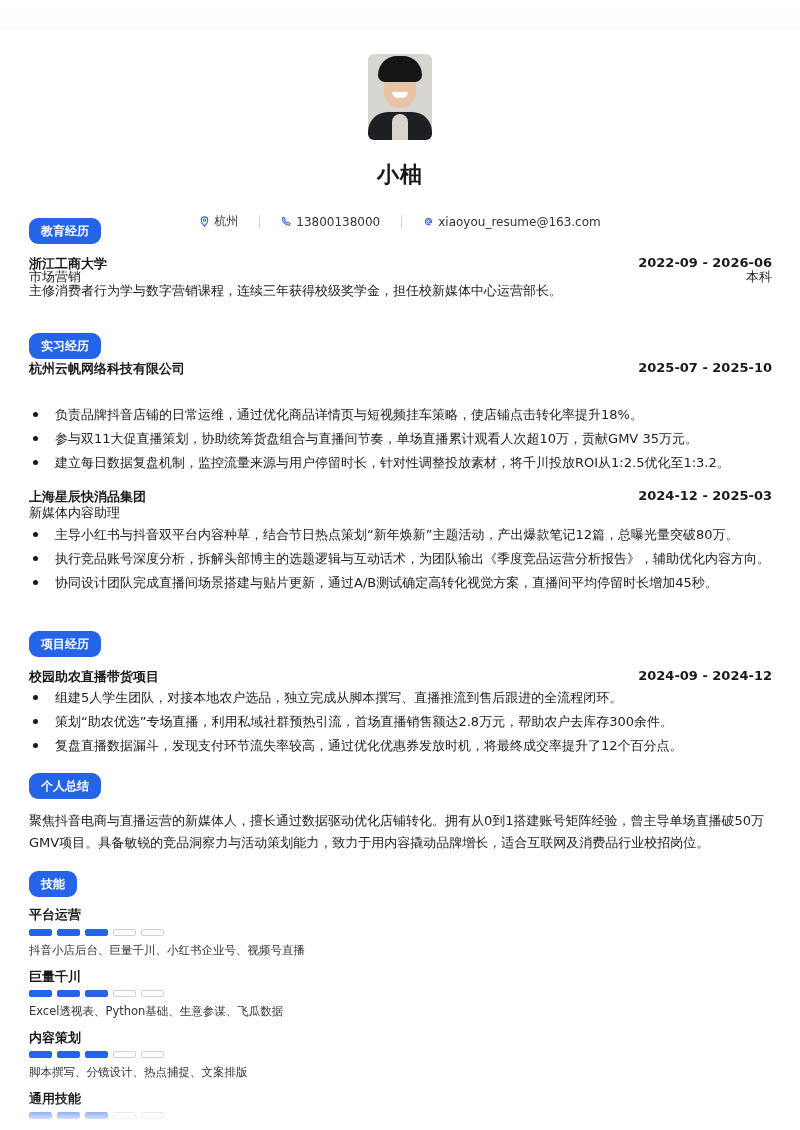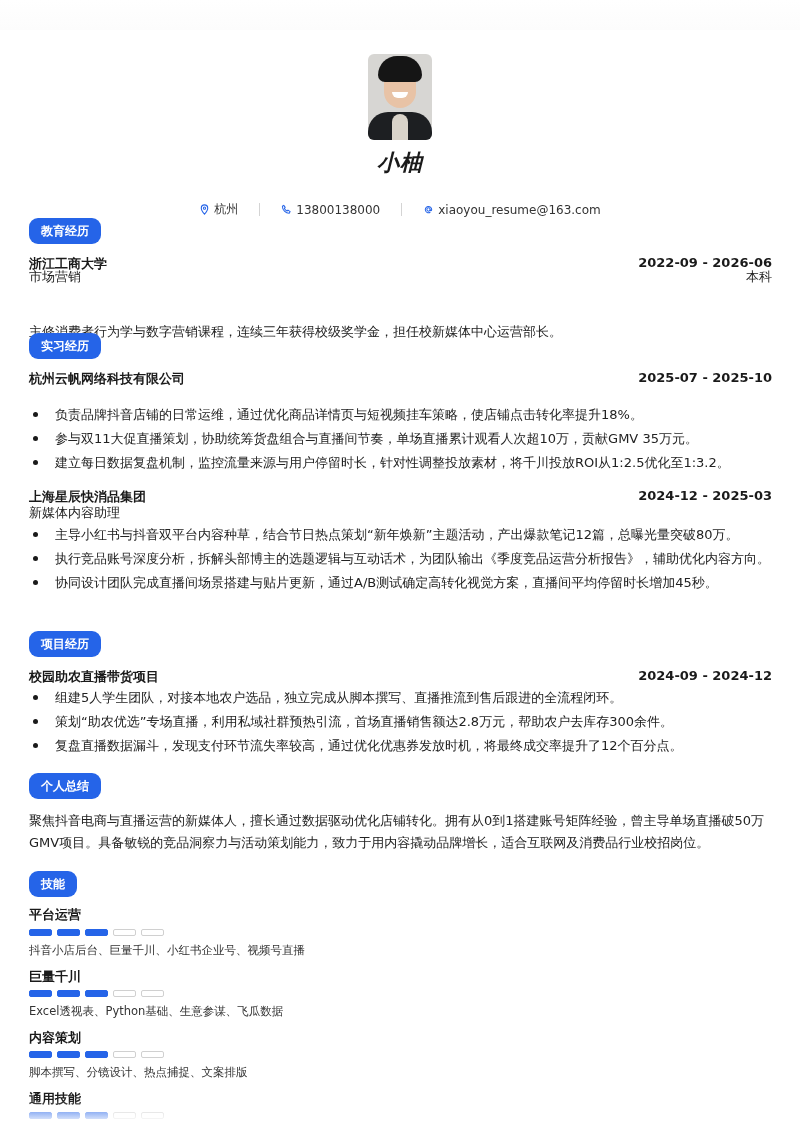--- a/index.html
+++ b/index.html
@@ -7,21 +7,21 @@
   body { font-family: "DejaVu Sans", "Liberation Sans", sans-serif; color: #1f1f1f; position: relative; }
   .page { position: absolute; left: 0; top: 0; width: 800px; height: 1130px; }
   .top-fade { position: absolute; left: 0; top: 0; width: 800px; height: 30px; background: linear-gradient(#ffffff, #fcfcfc); }
   .header { position: absolute; left: 0; top: 54px; width: 800px; text-align: center; }
   .avatar { width: 64px; height: 86px; margin: 0 auto; border-radius: 6px; background: #d7d6d3; position: relative; overflow: hidden; }
   .avatar .hair { position: absolute; left: 10px; top: 2px; width: 44px; height: 26px; background: #151515; border-radius: 22px 22px 8px 8px; }
   .avatar .face { position: absolute; left: 16px; top: 14px; width: 32px; height: 40px; background: #e8c3a6; border-radius: 14px 14px 16px 16px; }
   .avatar .smile { position: absolute; left: 24px; top: 38px; width: 16px; height: 6px; background: #fff; border-radius: 0 0 8px 8px; }
   .avatar .body { position: absolute; left: 0; top: 58px; width: 64px; height: 30px; background: #1d1f22; border-radius: 20px 20px 0 0; }
   .avatar .shirt { position: absolute; left: 24px; top: 60px; width: 16px; height: 26px; background: #d9d3c9; border-radius: 8px 8px 0 0; }
-  .name { font-size: 22px; font-weight: bold; margin-top: 8px; letter-spacing: 1px; color: #1a1a1a; font-style: italic; }
+  .name { font-size: 22px; font-weight: bold; margin-top: 20px; letter-spacing: 1px; color: #1a1a1a; }
   .contacts { margin-top: 23px; font-size: 12px; color: #333; display: flex; justify-content: center; align-items: center; gap: 9px; }
   .contact { display: flex; align-items: center; gap: 4px; }
   .contact svg { width: 11px; height: 11px; }
   .sep { width: 1px; height: 13px; background: #d4d4d4; margin: 0 12px; }
   .section-badge { position: absolute; left: 29px; height: 26px; padding: 0 12px; background: #2564e8; color: #fff; font-size: 12px; font-weight: bold; border-radius: 9px; line-height: 26px; }
   .row { position: absolute; left: 29px; width: 743px; display: flex; justify-content: space-between; font-size: 13px; }
   .bold { font-weight: bold; color: #1a1a1a; }
   .text { position: absolute; left: 29px; width: 743px; font-size: 13px; line-height: 20px; color: #222; }
   .bullets { position: absolute; left: 29px; width: 743px; list-style: none; font-size: 13px; color: #222; }
   .bullets li { position: relative; padding-left: 26px; line-height: 19px; margin-bottom: 5px; }
@@ -76,24 +76,24 @@
 
   <div class="section-badge" style="top:218px;">教育经历</div>
   <div class="row" style="top:255px;gap:17px;">
     <span class="bold">浙江工商大学</span>
     <span class="bold">2022-09 - 2026-06</span>
   </div>
   <div class="row" style="top:268px;">
     <span>市场营销</span>
     <span>本科</span>
   </div>
-  <div class="text" style="top:281px;margin-top:41px;">主修消费者行为学与数字营销课程，连续三年获得校级奖学金，担任校新媒体中心运营部长。</div>
+  <div class="text" style="top:281px;">主修消费者行为学与数字营销课程，连续三年获得校级奖学金，担任校新媒体中心运营部长。</div>
 
   <div class="section-badge" style="top:333px;">实习经历</div>
-  <div class="row" style="top:370px;gap:37px;">
+  <div class="row" style="top:360px;gap:37px;">
     <span class="bold">杭州云帆网络科技有限公司</span>
     <span class="bold">2025-07 - 2025-10</span>
   </div>
   <ul class="bullets" style="top:405px;">
     <li>负责品牌抖音店铺的日常运维，通过优化商品详情页与短视频挂车策略，使店铺点击转化率提升18%。</li>
     <li>参与双11大促直播策划，协助统筹货盘组合与直播间节奏，单场直播累计观看人次超10万，贡献GMV 35万元。</li>
     <li>建立每日数据复盘机制，监控流量来源与用户停留时长，针对性调整投放素材，将千川投放ROI从1:2.5优化至1:3.2。</li>
   </ul>
 
   <div class="row" style="top:488px;">

